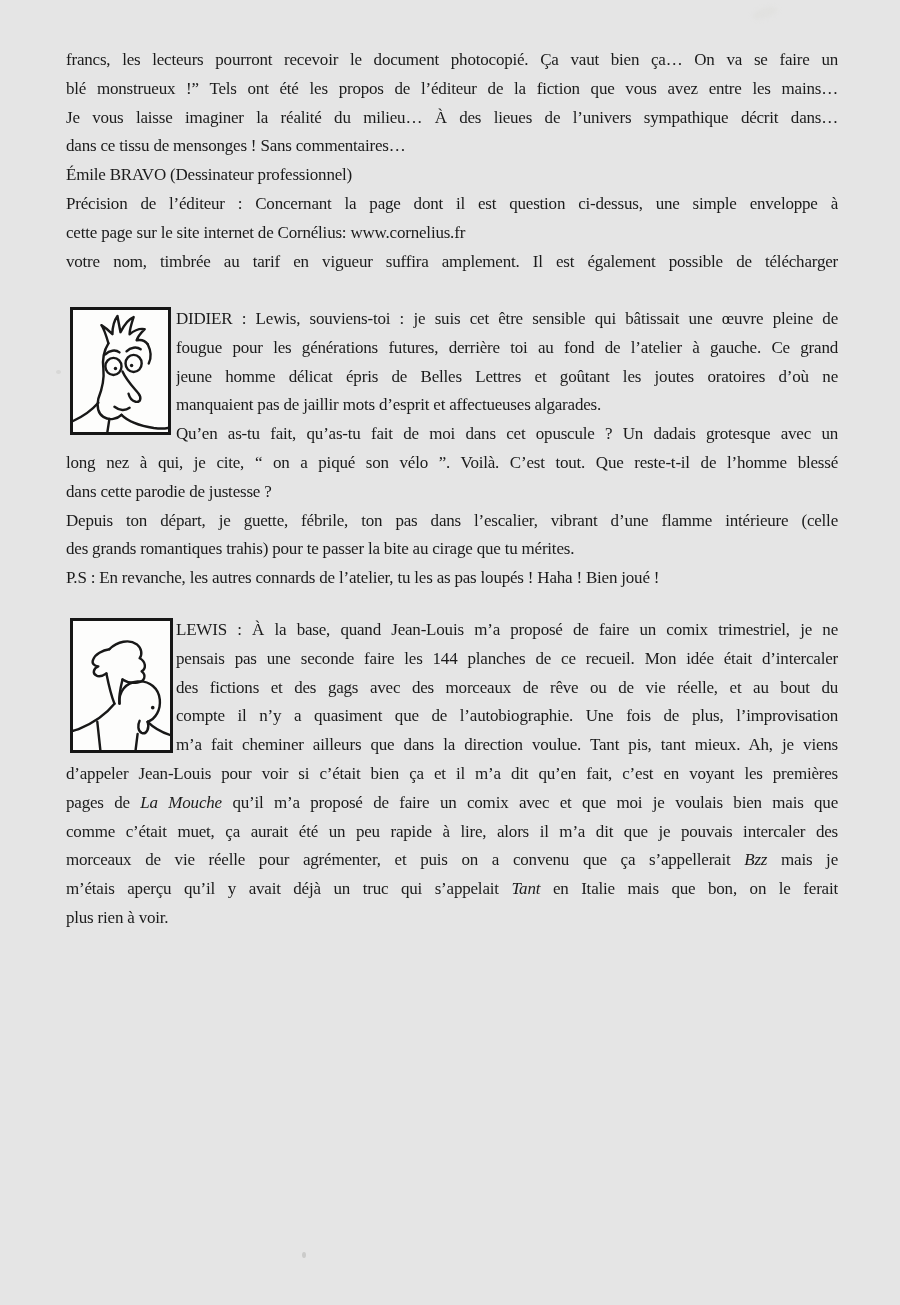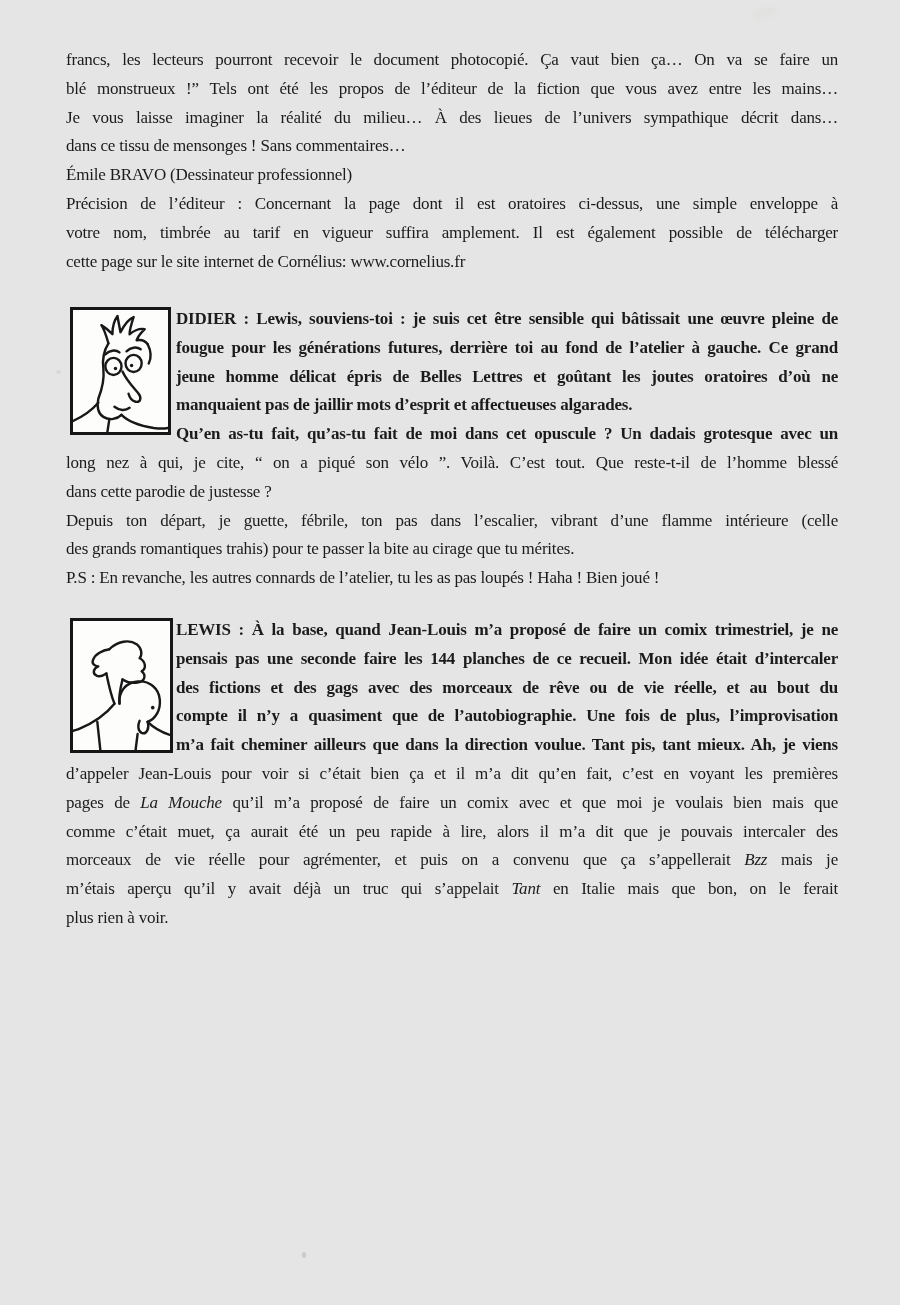--- a/index.html
+++ b/index.html
@@ -15,21 +15,21 @@
   .block { position:absolute; left:66px; width:772px; }
   #intro  { top:46px; }
   #didier { top:305px; }
   #lewis  { top:616px; }
   .line {
     height:28.8px; line-height:28.8px;
     font-size:17px; letter-spacing:-0.2px;
     overflow:hidden; white-space:normal;
   }
   .j { text-align:justify; text-align-last:justify; }
-  .b { margin-left:110px;font-weight:bold; }
+  .b { margin-left:110px; }
   .portrait {
     position:absolute; left:4px; top:2px;
     background:#fdfdfc;
     border:3.5px solid #161616;
     box-sizing:border-box;
   }
   #didier .portrait { width:101px; height:128px; }
   #lewis  .portrait { width:103px; height:135px; }
   .portrait svg { width:100%; height:100%; display:block; }
   .stroke { fill:none; stroke:#181818; stroke-width:2.4; stroke-linecap:round; stroke-linejoin:round; }
@@ -47,23 +47,23 @@
   <div class="mark smudge-top"></div>
   <div class="mark speck-left"></div>
   <div class="mark speck-bottom"></div>
 
   <div class="block" id="intro">
     <div class="line j">francs, les lecteurs pourront recevoir le document photocopié. Ça vaut bien ça… On va se faire un</div>
     <div class="line j">blé monstrueux !” Tels ont été les propos de l’éditeur de la fiction que vous avez entre les mains…</div>
     <div class="line j">Je vous laisse imaginer la réalité du milieu… À des lieues de l’univers sympathique décrit dans…</div>
     <div class="line">dans ce tissu de mensonges ! Sans commentaires…</div>
     <div class="line">Émile BRAVO (Dessinateur professionnel)</div>
-    <div class="line j">Précision de l’éditeur : Concernant la page dont il est oratoires ci-dessus, une simple enveloppe à</div>
+    <div class="line j">Précision de l’éditeur : Concernant la page dont il est question ci-dessus, une simple enveloppe à</div>
+    <div class="line">cette page sur le site internet de Cornélius: www.cornelius.fr</div>
     <div class="line j">votre nom, timbrée au tarif en vigueur suffira amplement. Il est également possible de télécharger</div>
-    <div class="line">cette page sur le site internet de Cornélius: www.cornelius.fr</div>
   </div>
 
   <div class="block" id="didier">
     <div class="portrait">
       <svg viewBox="0 0 94 121" role="img" aria-label="didier-caricature-long-face-spiky-hair-glasses">
         <path class="stroke" d="M35,33 C33,26 31,19 28,15 C33,18 36,21 39,24 C39,16 41,10 44,6 C45,12 46,17 47,22 C51,14 55,9 60,7 C58,13 56,19 56,24 C61,20 66,18 71,19 C67,23 64,27 63,30 C68,29 72,31 74,34"></path>
         <path class="stroke" d="M35,33 C30,41 29,50 30,58 C31,68 29,78 25,88 C23,96 25,103 30,106 C36,110 44,108 48,104"></path>
         <path class="stroke" d="M74,34 C77,40 78,47 75,53"></path>
         <ellipse class="stroke" cx="40" cy="56" rx="8" ry="8.5"></ellipse>
         <ellipse class="stroke" cx="60" cy="53" rx="8" ry="8.5"></ellipse>

